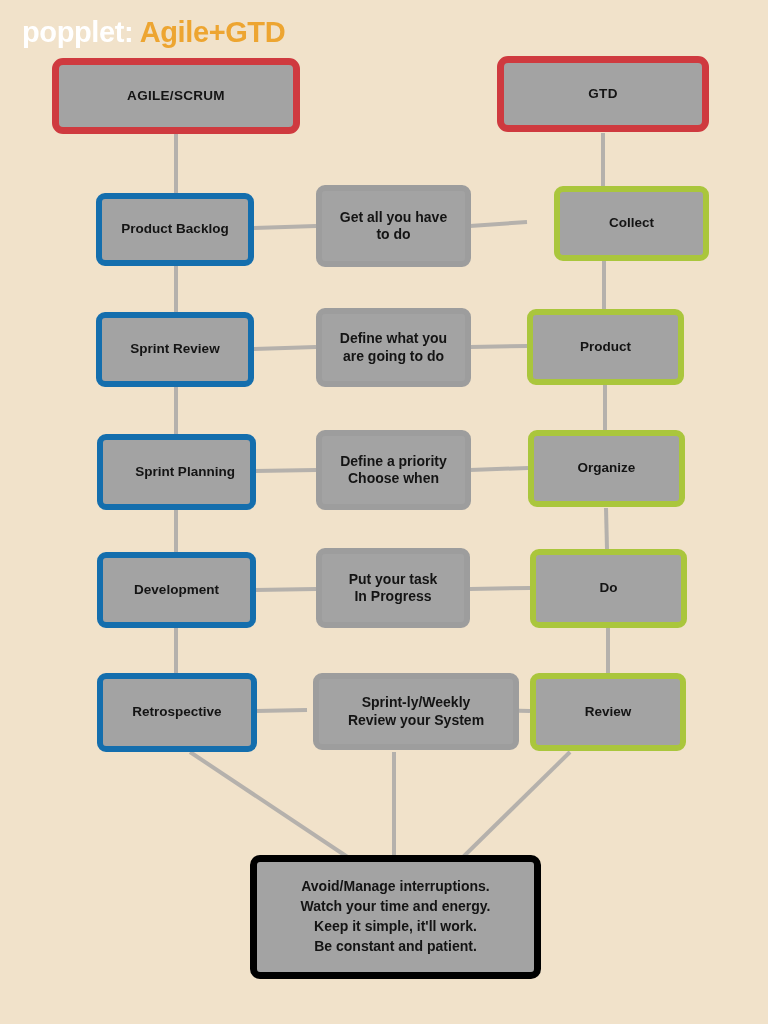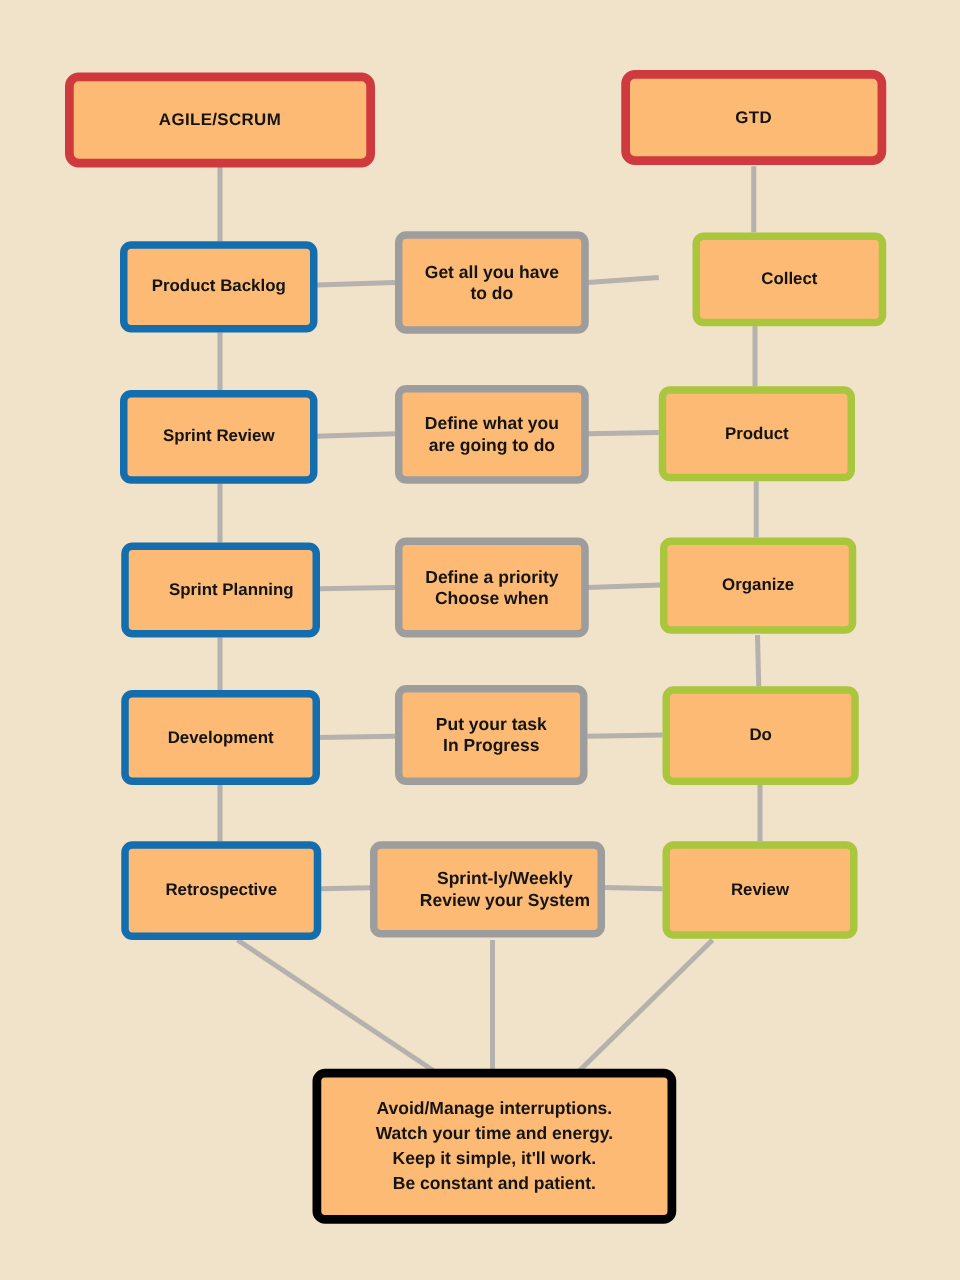--- a/index.html
+++ b/index.html
@@ -41,21 +41,21 @@
     width: 768px;
     height: 1024px;
     z-index: 1;
     pointer-events: none;
   }
 
   
   .node {
     position: absolute;
     box-sizing: border-box;
-    background: #fdba74;
+    background: #a3a3a3;
     display: flex;
     align-items: center;
     justify-content: center;
     text-align: center;
     border-radius: 9px;
     z-index: 3;
     color: #141414;
     font-weight: bold;
     line-height: 1.22;
   }
@@ -65,20 +65,24 @@
   .node.blue   { border: 6px solid #146ead; font-size: 13.5px; }
   .node.gray   { border: 6px solid #9d9d9d; font-size: 14px; }
   .node.green  { border: 6px solid #aac63c; font-size: 13.5px; }
   .node.black  { border: 7px solid #000000; border-radius: 10px; font-size: 14px; line-height: 1.42; }
 </style>
 </head>
 <body style="background: rgb(241, 226, 202);">
 
 <div id="canvas">
 
+  <div class="header">
+    <span class="brand">popplet:</span>
+    <span class="subject">Agile+GTD</span>
+  </div>
 
   <svg id="links" viewBox="0 0 768 1024" width="768" height="1024">
     <g stroke="#b5b1ac" stroke-width="4" fill="none" stroke-linecap="butt">
 
       <line x1="176" y1="131" x2="176" y2="193"></line>
       <line x1="176" y1="266" x2="176" y2="312"></line>
       <line x1="176" y1="387" x2="176" y2="434"></line>
       <line x1="176" y1="510" x2="176" y2="552"></line>
       <line x1="176" y1="628" x2="176" y2="673"></line>
 
@@ -162,21 +166,21 @@
       <span>In Progress</span>
     </span>
   </div>
   <div class="node green" style="left:530px; top:549px; width:157px; height:79px;">
     <span class="label">Do</span>
   </div>
 
   <div class="node blue" style="left:97px; top:673px; width:160px; height:79px;">
     <span class="label">Retrospective</span>
   </div>
-  <div class="node gray" style="left:296px; top:673px; width:188px; height:77px;justify-content:flex-end;">
+  <div class="node gray" style="left:313px; top:673px; width:206px; height:77px;">
     <span class="label">
       <span>Sprint-ly/Weekly</span><br>
       <span>Review your System</span>
     </span>
   </div>
   <div class="node green" style="left:530px; top:673px; width:156px; height:78px;">
     <span class="label">Review</span>
   </div>
 
   <div class="node black" style="left:250px; top:855px; width:291px; height:124px;">

